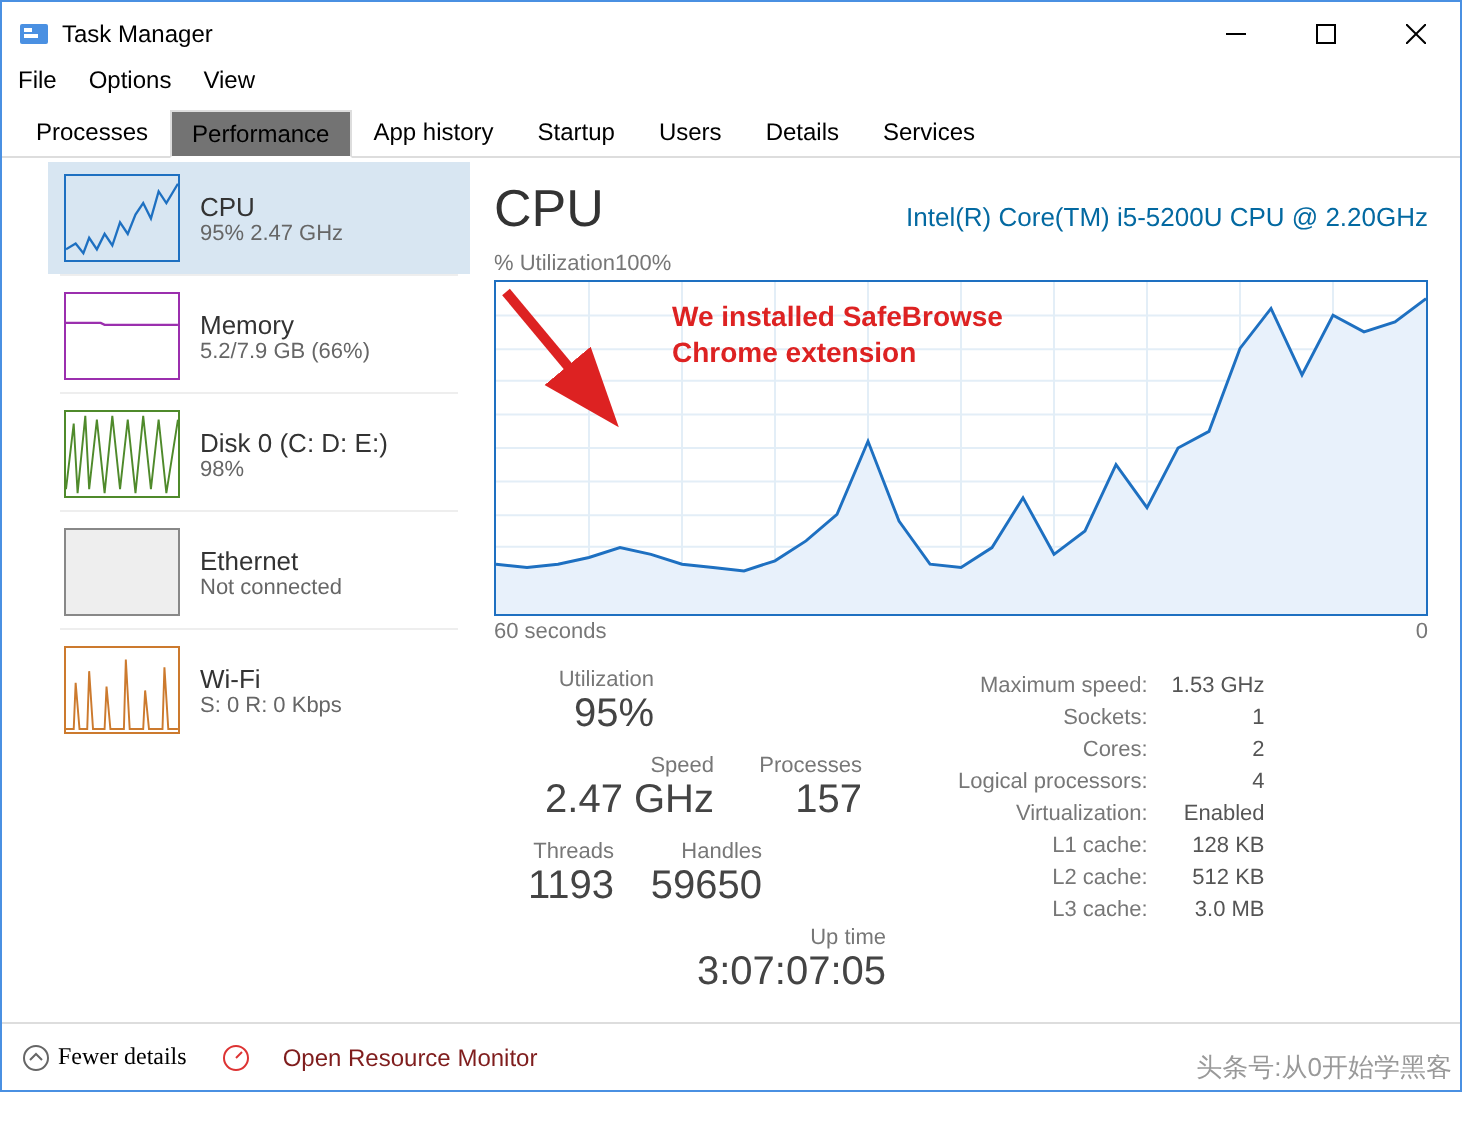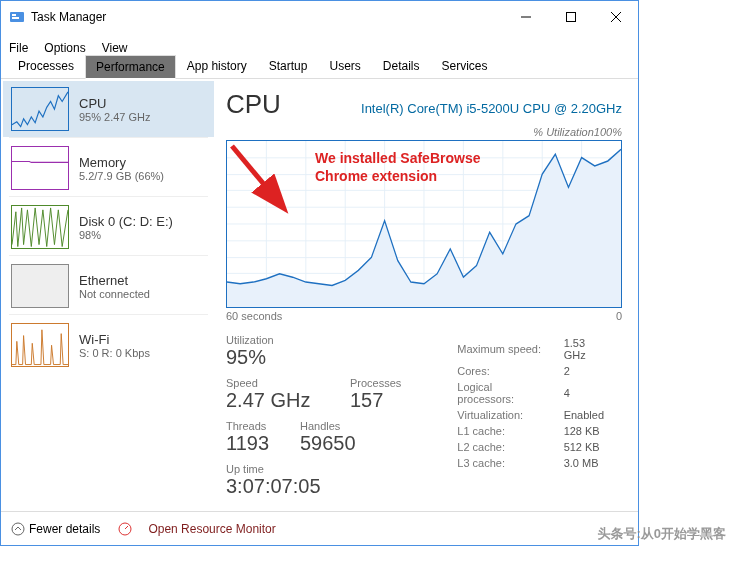--- a/index.html
+++ b/index.html
@@ -1,64 +1,64 @@
 <!DOCTYPE html>
 <html><head>
 <meta charset="utf-8">
 <style>
 * { box-sizing: border-box; margin: 0; padding: 0; }
 body { font-family: "Segoe UI", sans-serif; font-size: 12px; background: #fff; width: 736px; height: 569px; overflow: hidden; position: relative; }
-.window { border: 1px solid #4a90e2; width: 639px; height: 546px; display: flex; flex-direction: column; background: #fff; }
+.window { border: 1px solid #4a90e2; width: 731px; height: 546px; display: flex; flex-direction: column; background: #fff; }
 .titlebar { background: #fff; height: 32px; display: flex; align-items: center; padding-left: 8px; }
 .title-icon { width: 16px; height: 16px; margin-right: 6px; display: flex; align-items: center; justify-content: center; }
 .title-icon svg { width: 16px; height: 16px; }
 .title-text { font-size: 12px; flex: 1; }
 .win-btns { display: flex; height: 100%; }
 .win-btn { width: 45px; height: 100%; display: flex; align-items: center; justify-content: center; color: #000; }
 .win-btn svg { width: 10px; height: 10px; }
-.menu-bar { height: 22px; display: flex; align-items: flex-end; padding-left: 8px; gap: 16px; font-size: 12px; }
+.menu-bar { height: 22px; display: flex; align-items: flex-start; padding-left: 8px; gap: 16px; font-size: 12px; }
 .tabs { height: 24px; display: flex; align-items: flex-end; padding-left: 6px; border-bottom: 1px solid #ddd; }
 .tab { padding: 4px 10px; font-size: 12px; border: 1px solid transparent; position: relative; }
 .tab.active { border: 1px solid #ddd; border-bottom: 1px solid #fff; background: #737373; margin-bottom: -1px; }
-.content { flex: 1; display: flex; overflow: hidden; }
+.content { flex: 1; display: flex; overflow: hidden; padding-left: 21px; }
 .sidebar { width: 215px; padding: 2px; border-right: 0px solid #eee; }
 .side-item { display: flex; padding: 6px 8px; gap: 10px; align-items: center; }
 .side-item.active { background: #d8e6f2; }
 .graph-thumb { width: 58px; height: 44px; border: 1px solid; position: relative; overflow: hidden; }
 .cpu-thumb { border-color: #1e70c1; }
 .mem-thumb { border-color: #9b2fae; }
 .disk-thumb { border-color: #4f8a2b; }
 .eth-thumb { border-color: #888; background: #eee; }
 .wifi-thumb { border-color: #cc7a2e; }
 .side-label { display: flex; flex-direction: column; }
 .side-title { font-size: 13px; color: #333; }
 .side-sub { font-size: 11px; color: #666; }
 .hsep { height: 1px; background: #eee; margin: 0 6px 2px 6px; }
 .main { flex: 1; padding: 10px 16px 0 10px; display: flex; flex-direction: column; overflow: hidden; }
 .main-head { display: flex; justify-content: space-between; align-items: baseline; margin-bottom: 4px; }
 .main-title { font-size: 26px; font-weight: 400; color: #333; }
 .main-sub { font-size: 13px; color: #0369a1; }
-.chart-labels { display: flex; justify-content: flex-end; font-size: 11px; color: #777; padding: 2px 0; font-style: italic; }
+.chart-labels { display: flex; justify-content: flex-start; font-size: 11px; color: #777; padding: 2px 0; }
 .chart { border: 1px solid #1e70c1; height: 168px; position: relative; background: #fff; }
 .chart svg { position: absolute; inset: 0; width: 100%; height: 100%; }
 .annotation { position: absolute; left: 88px; top: 8px; color: #d22; font-size: 14px; font-weight: 600; line-height: 1.3; }
 .arrow { position: absolute; left: 265px; top: 28px; }
 .under-labels { display: flex; justify-content: space-between; font-size: 11px; color: #777; padding: 2px 0; }
-.stats { display: flex; gap: 20px; margin-top: 10px; }
+.stats { display: flex; gap: 20px; margin-top: 10px; text-align: right; }
 .stats-left { display: flex; flex-wrap: wrap; width: 210px; }
 .stat-block { margin-bottom: 8px; margin-right: 14px; }
 .stat-label { font-size: 11px; color: #777; }
 .stat-value { font-size: 20px; color: #444; }
 .stats-right { font-size: 11px; color: #555; }
 .stats-right table td { padding: 1px 10px 1px 0; }
 .stats-right table td:first-child { color: #777; }
 .footer { height: 34px; border-top: 1px solid #ddd; display: flex; align-items: center; padding: 0 10px; gap: 18px; font-size: 12px; }
 .footer-link { color: #7f1d1d; display: flex; align-items: center; gap: 16px; }
-.footer-det { display: flex; align-items: center; gap: 4px; }
-.watermark { position: absolute; right: 10px; bottom: 26px; font-size: 13px; color: #888; font-weight: 700; opacity: 0.85; pointer-events: none; }
+.footer-det { display: flex; align-items: center; gap: 4px; font-family: Liberation Serif, serif; }
+.watermark { position: absolute; right: 10px; bottom: 26px; font-size: 13px; color: #888; font-weight: 400; opacity: 0.85; pointer-events: none; }
 </style>
 </head>
 <body>
 
 <div class="window">
 
   <div class="titlebar">
     <span class="title-icon">
       <svg viewBox="0 0 16 16">
           <rect x="1" y="3" width="14" height="10" fill="#4a90e2" rx="1"></rect>
@@ -243,20 +243,24 @@
           </div>
         </div>
         <div class="stats-right">
           <table>
             <tbody>
                 <tr>
                   <td>Maximum speed:</td>
                   <td>1.53 GHz</td>
                 </tr>
             <tr>
+                  <td>Sockets:</td>
+                  <td>1</td>
+                </tr>
+            <tr>
                   <td>Cores:</td>
                   <td>2</td>
                 </tr>
             <tr>
                   <td>Logical processors:</td>
                   <td>4</td>
                 </tr>
             <tr>
                   <td>Virtualization:</td>
                   <td>Enabled</td>

